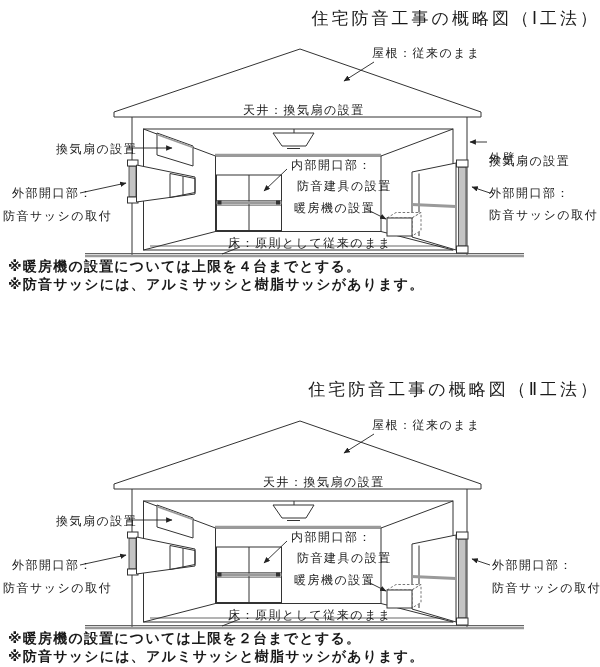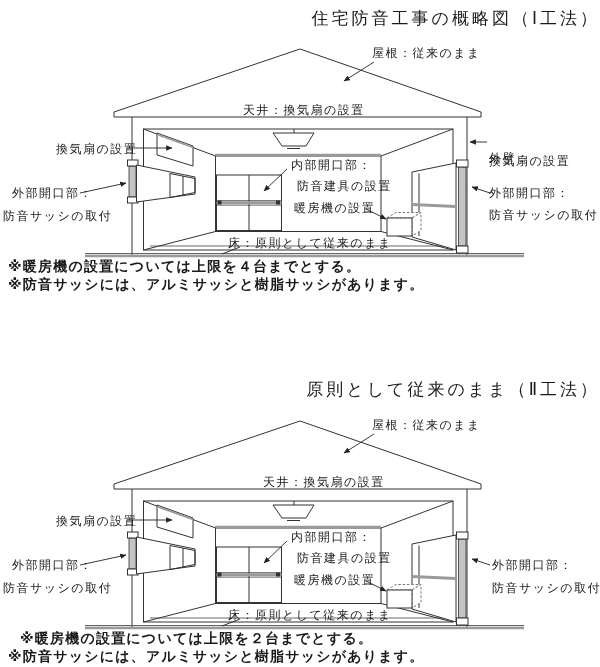--- a/index.html
+++ b/index.html
@@ -143,28 +143,28 @@
   <div class="lbl" style="left:297px;top:180px">防音建具の設置</div>
   <div class="lbl" style="left:294px;top:202px">暖房機の設置</div>
   <div class="lbl" style="left:228px;top:237px">床：原則として従来のまま</div>
   <div class="lbl" style="left:489px;top:152px">外壁：</div>
   <div class="lbl" style="left:489px;top:155px">換気扇の設置</div>
   <div class="lbl" style="left:489px;top:187px">外部開口部：</div>
   <div class="lbl" style="left:489px;top:209px">防音サッシの取付</div>
   <div class="note" style="left:8px;top:260px">※暖房機の設置については上限を４台までとする。</div>
   <div class="note" style="left:8px;top:278px">※防音サッシには、アルミサッシと樹脂サッシがあります。</div>
 
-  <div class="title" style="top:379px">原則として従来のまま（Ⅱ工法）</div>
+  <div class="title" style="top:379px">住宅防音工事の概略図（Ⅱ工法）</div>
   <div class="lbl" style="left:372px;top:419px">屋根：従来のまま</div>
   <div class="lbl" style="left:263px;top:476px">天井：換気扇の設置</div>
   <div class="lbl" style="left:56px;top:515px">換気扇の設置</div>
   <div class="lbl" style="left:12px;top:559px">外部開口部：</div>
   <div class="lbl" style="left:3px;top:582px">防音サッシの取付</div>
   <div class="lbl" style="left:291px;top:531px">内部開口部：</div>
   <div class="lbl" style="left:297px;top:552px">防音建具の設置</div>
   <div class="lbl" style="left:294px;top:574px">暖房機の設置</div>
   <div class="lbl" style="left:228px;top:609px">床：原則として従来のまま</div>
   <div class="lbl" style="left:492px;top:559px">外部開口部：</div>
   <div class="lbl" style="left:492px;top:582px">防音サッシの取付</div>
-  <div class="note" style="left:20px;top:632px">※暖房機の設置については上限を２台までとする。</div>
+  <div class="note" style="left:8px;top:632px">※暖房機の設置については上限を２台までとする。</div>
   <div class="note" style="left:8px;top:650px">※防音サッシには、アルミサッシと樹脂サッシがあります。</div>
 
 </div>
 
 </body></html>

